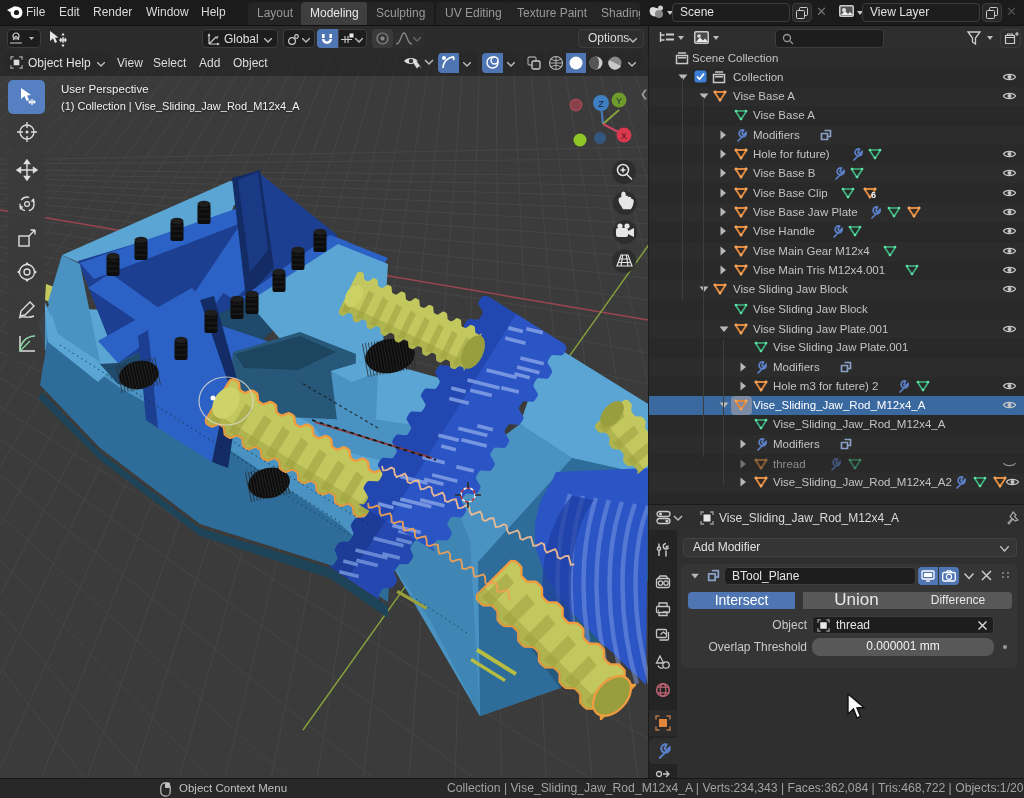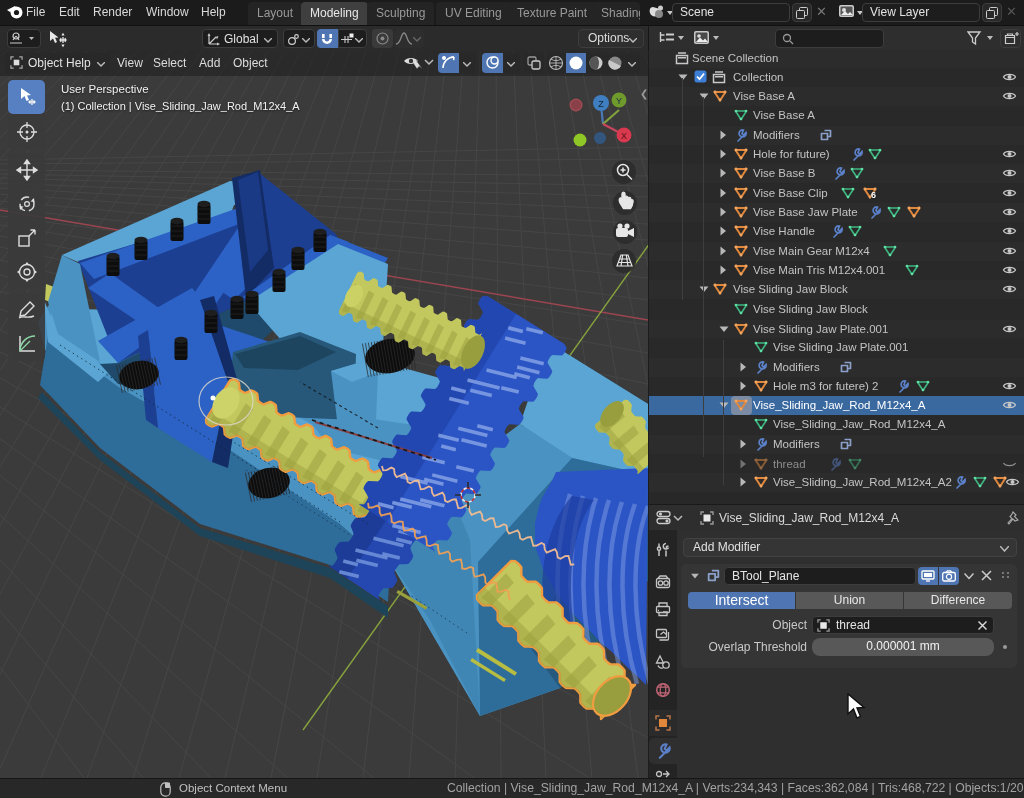--- a/index.html
+++ b/index.html
@@ -1045,21 +1045,21 @@
         </svg>
       <svg class="abs" style="left:319px;top:7px" width="12" height="10" viewBox="0 0 12 10">
         <g fill="#8a8a8a">
             <circle cx="3" cy="2" r="1.1"></circle>
             <circle cx="8" cy="2" r="1.1"></circle>
             <circle cx="3" cy="6" r="1.1"></circle>
             <circle cx="8" cy="6" r="1.1"></circle>
           </g>
       </svg>
       <div class="abs" style="left:7px;top:28px;width:107px;height:17px;background:#4f76b3;border-radius:4px 0 0 4px;color:#fff;font-size:14px;text-align:center;line-height:16px">Intersect</div>
-      <div class="abs" style="left:115px;top:28px;width:107px;height:17px;background:#585858;color:#e8e8e8;font-size:12px;text-align:center;line-height:16px">Union</div>
+      <div class="abs" style="left:122px;top:28px;width:107px;height:17px;background:#585858;color:#e8e8e8;font-size:17px;text-align:center;line-height:16px">Union</div>
       <div class="abs" style="left:223px;top:28px;width:108px;height:17px;background:#585858;border-radius:0 4px 4px 0;color:#e8e8e8;font-size:12px;text-align:center;line-height:16px">Difference</div>
       <span class="abs" style="left:60px;top:54px;width:66px;text-align:right;color:#c8c8c8;font-size:12px">Object</span>
       <div class="abs" style="left:131px;top:52px;width:182px;height:18px;background:#1d1d1d;border:1px solid #3d3d3d;border-radius:4px">
         <svg class="abs" style="left:4px;top:2px" width="13" height="13" viewBox="0 0 14 14">
           <rect x="3.5" y="3.5" width="7" height="7" fill="#e8e8e8"></rect>
           <path d="M1 4 v-3 h3 M10 1 h3 v3 M13 10 v3 h-3 M4 13 h-3 v-3" fill="none" stroke="#999" stroke-width="1.4"></path>
         </svg>
         <span class="abs" style="left:23px;top:1px;color:#e5e5e5;font-size:12px">thread</span>
         <svg class="abs" style="right:5px;top:3px" width="11" height="11" viewBox="0 0 11 11">
             <path d="M1.5 1.5 L9.5 9.5 M9.5 1.5 L1.5 9.5" stroke="#ddd" stroke-width="1.4"></path>

